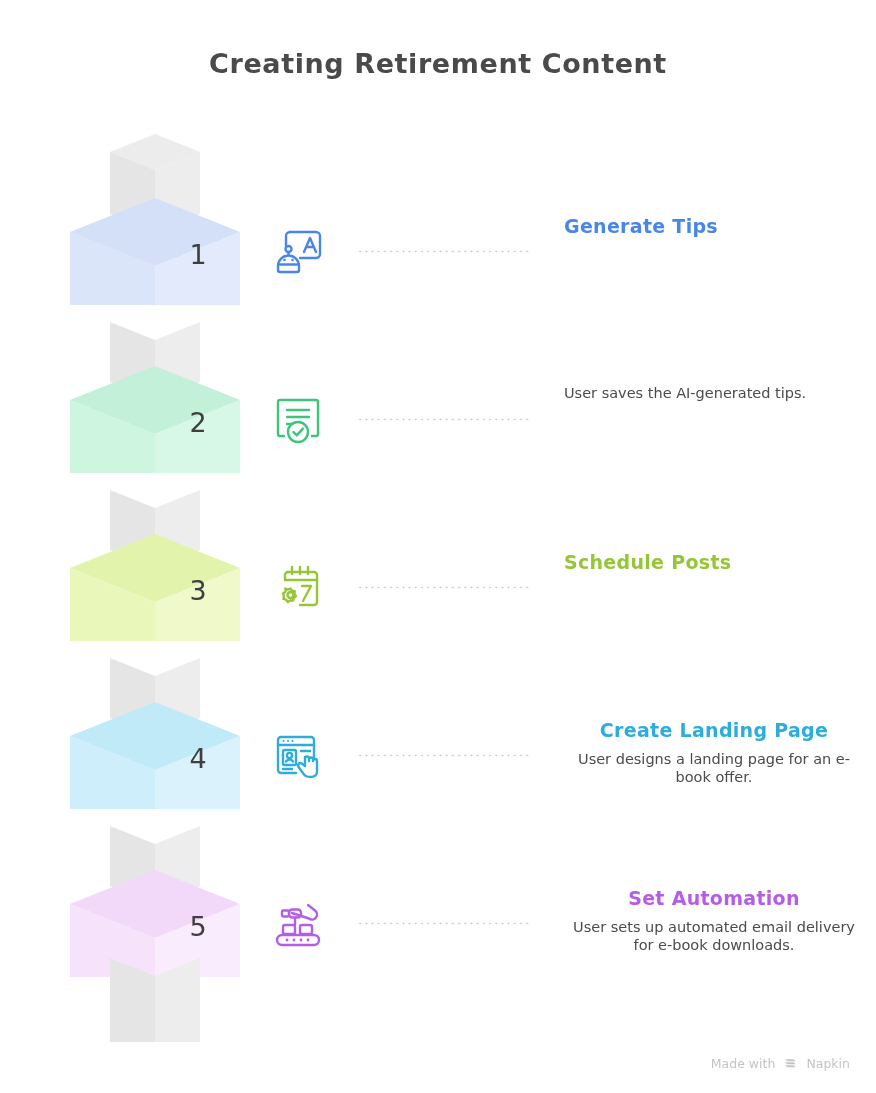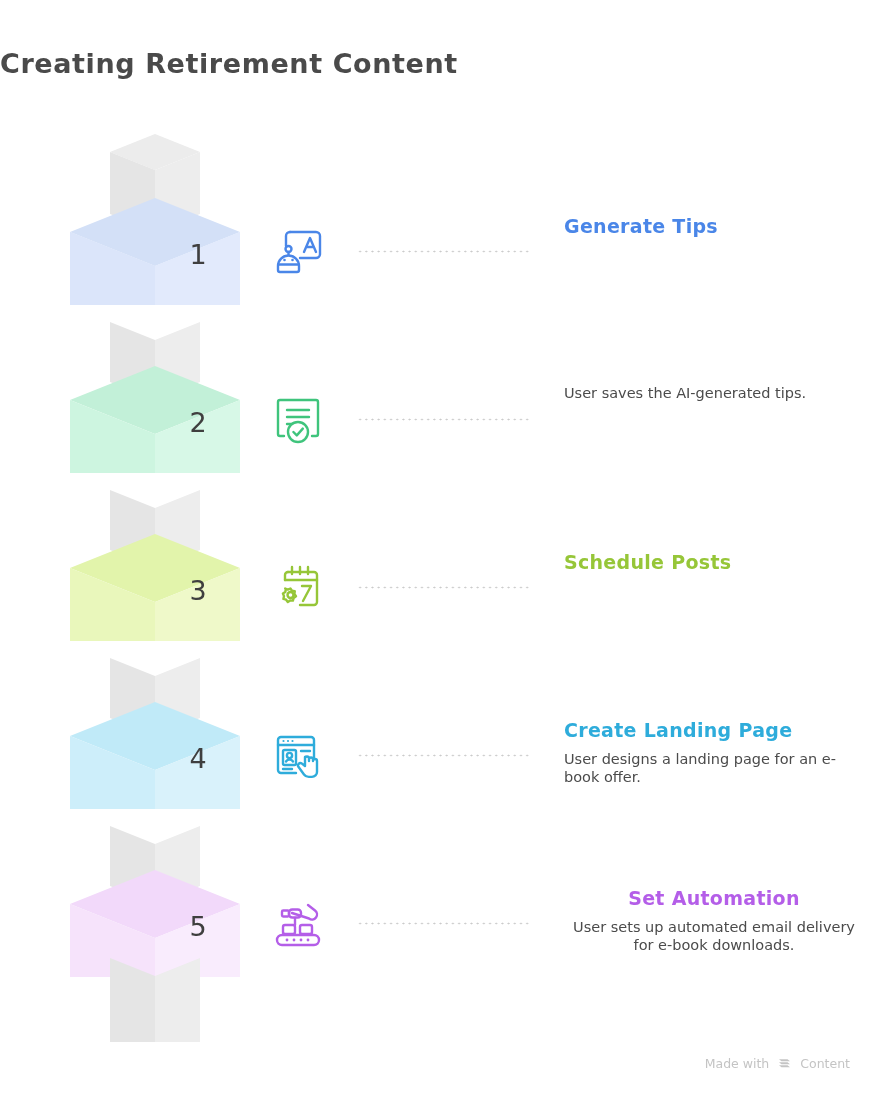--- a/index.html
+++ b/index.html
@@ -16,21 +16,21 @@
     font-family: "DejaVu Sans", "Liberation Sans", sans-serif;
     color: #3c3c3c;
   }
 
   
   #page-title {
     position: absolute;
     left: 0;
     top: 48px;
     width: 876px;
-    text-align: left;
+    text-align: center;
     font-size: 27px;
     font-weight: 700;
     letter-spacing: 0.6px;
     color: #4a4a4a;
     font-family: "DejaVu Sans", "Liberation Sans", sans-serif;
   }
 
   
   #tower {
     position: absolute;
@@ -256,21 +256,21 @@
       <path d="M17.2 27.5 l2.6 1.1 2.6 -1.1 1.6 2.3 2.8 0.4 -0.4 2.8 1.6 2.3 -2.3 1.6 -0.8 2.7 -2.8 -0.2 -2.3 1.6 -1.7 -2.3 -2.7 -0.8 0.6 -2.8 -1.1 -2.6 2.4 -1.5 0.5 -2.8 Z" transform="translate(-2 1)"></path>
       <circle cx="20.5" cy="35" r="3"></circle>
     </svg>
   </div>
   <div class="dotted-line"></div>
   <div class="row-text">
     <p class="row-heading" style="color:#96c638;">Schedule Posts</p>
   </div>
 </div>
 
-<div class="row" style="top:720px;">
+<div class="row" style="top:720px;text-align:center;">
   <div class="row-icon">
     <svg viewBox="0 0 56 56" fill="none" stroke="#2eacdb" stroke-width="2.4" stroke-linecap="round" stroke-linejoin="round">
       <path d="M44 34 V12 a3 3 0 0 0 -3 -3 H11 a3 3 0 0 0 -3 3 V42 a3 3 0 0 0 3 3 H26"></path>
       <path d="M8 17 H44"></path>
       <circle cx="13.5" cy="13" r="1.1" fill="#2eacdb" stroke="none"></circle>
       <circle cx="18" cy="13" r="1.1" fill="#2eacdb" stroke="none"></circle>
       <circle cx="22.5" cy="13" r="1.1" fill="#2eacdb" stroke="none"></circle>
       <rect x="13" y="22" width="13" height="15" rx="1.5"></rect>
       <circle cx="19.5" cy="27.5" r="2.6"></circle>
       <path d="M16 33.5 a4.2 4.2 0 0 1 7 0"></path>
@@ -311,14 +311,14 @@
 
 <div id="watermark">
   <span>Made with</span>
   <span>
     <svg width="13" height="13" viewBox="0 0 13 13" fill="#c4c4c4">
       <polygon points="1,2.2 9.5,2.2 12,4.2 3.5,4.2"></polygon>
       <polygon points="1,5.2 9.5,5.2 12,7.2 3.5,7.2"></polygon>
       <polygon points="1,8.2 9.5,8.2 12,10.2 3.5,10.2"></polygon>
     </svg>
   </span>
-  <span>Content</span>
+  <span>Napkin</span>
 </div>
 
 </body></html>

